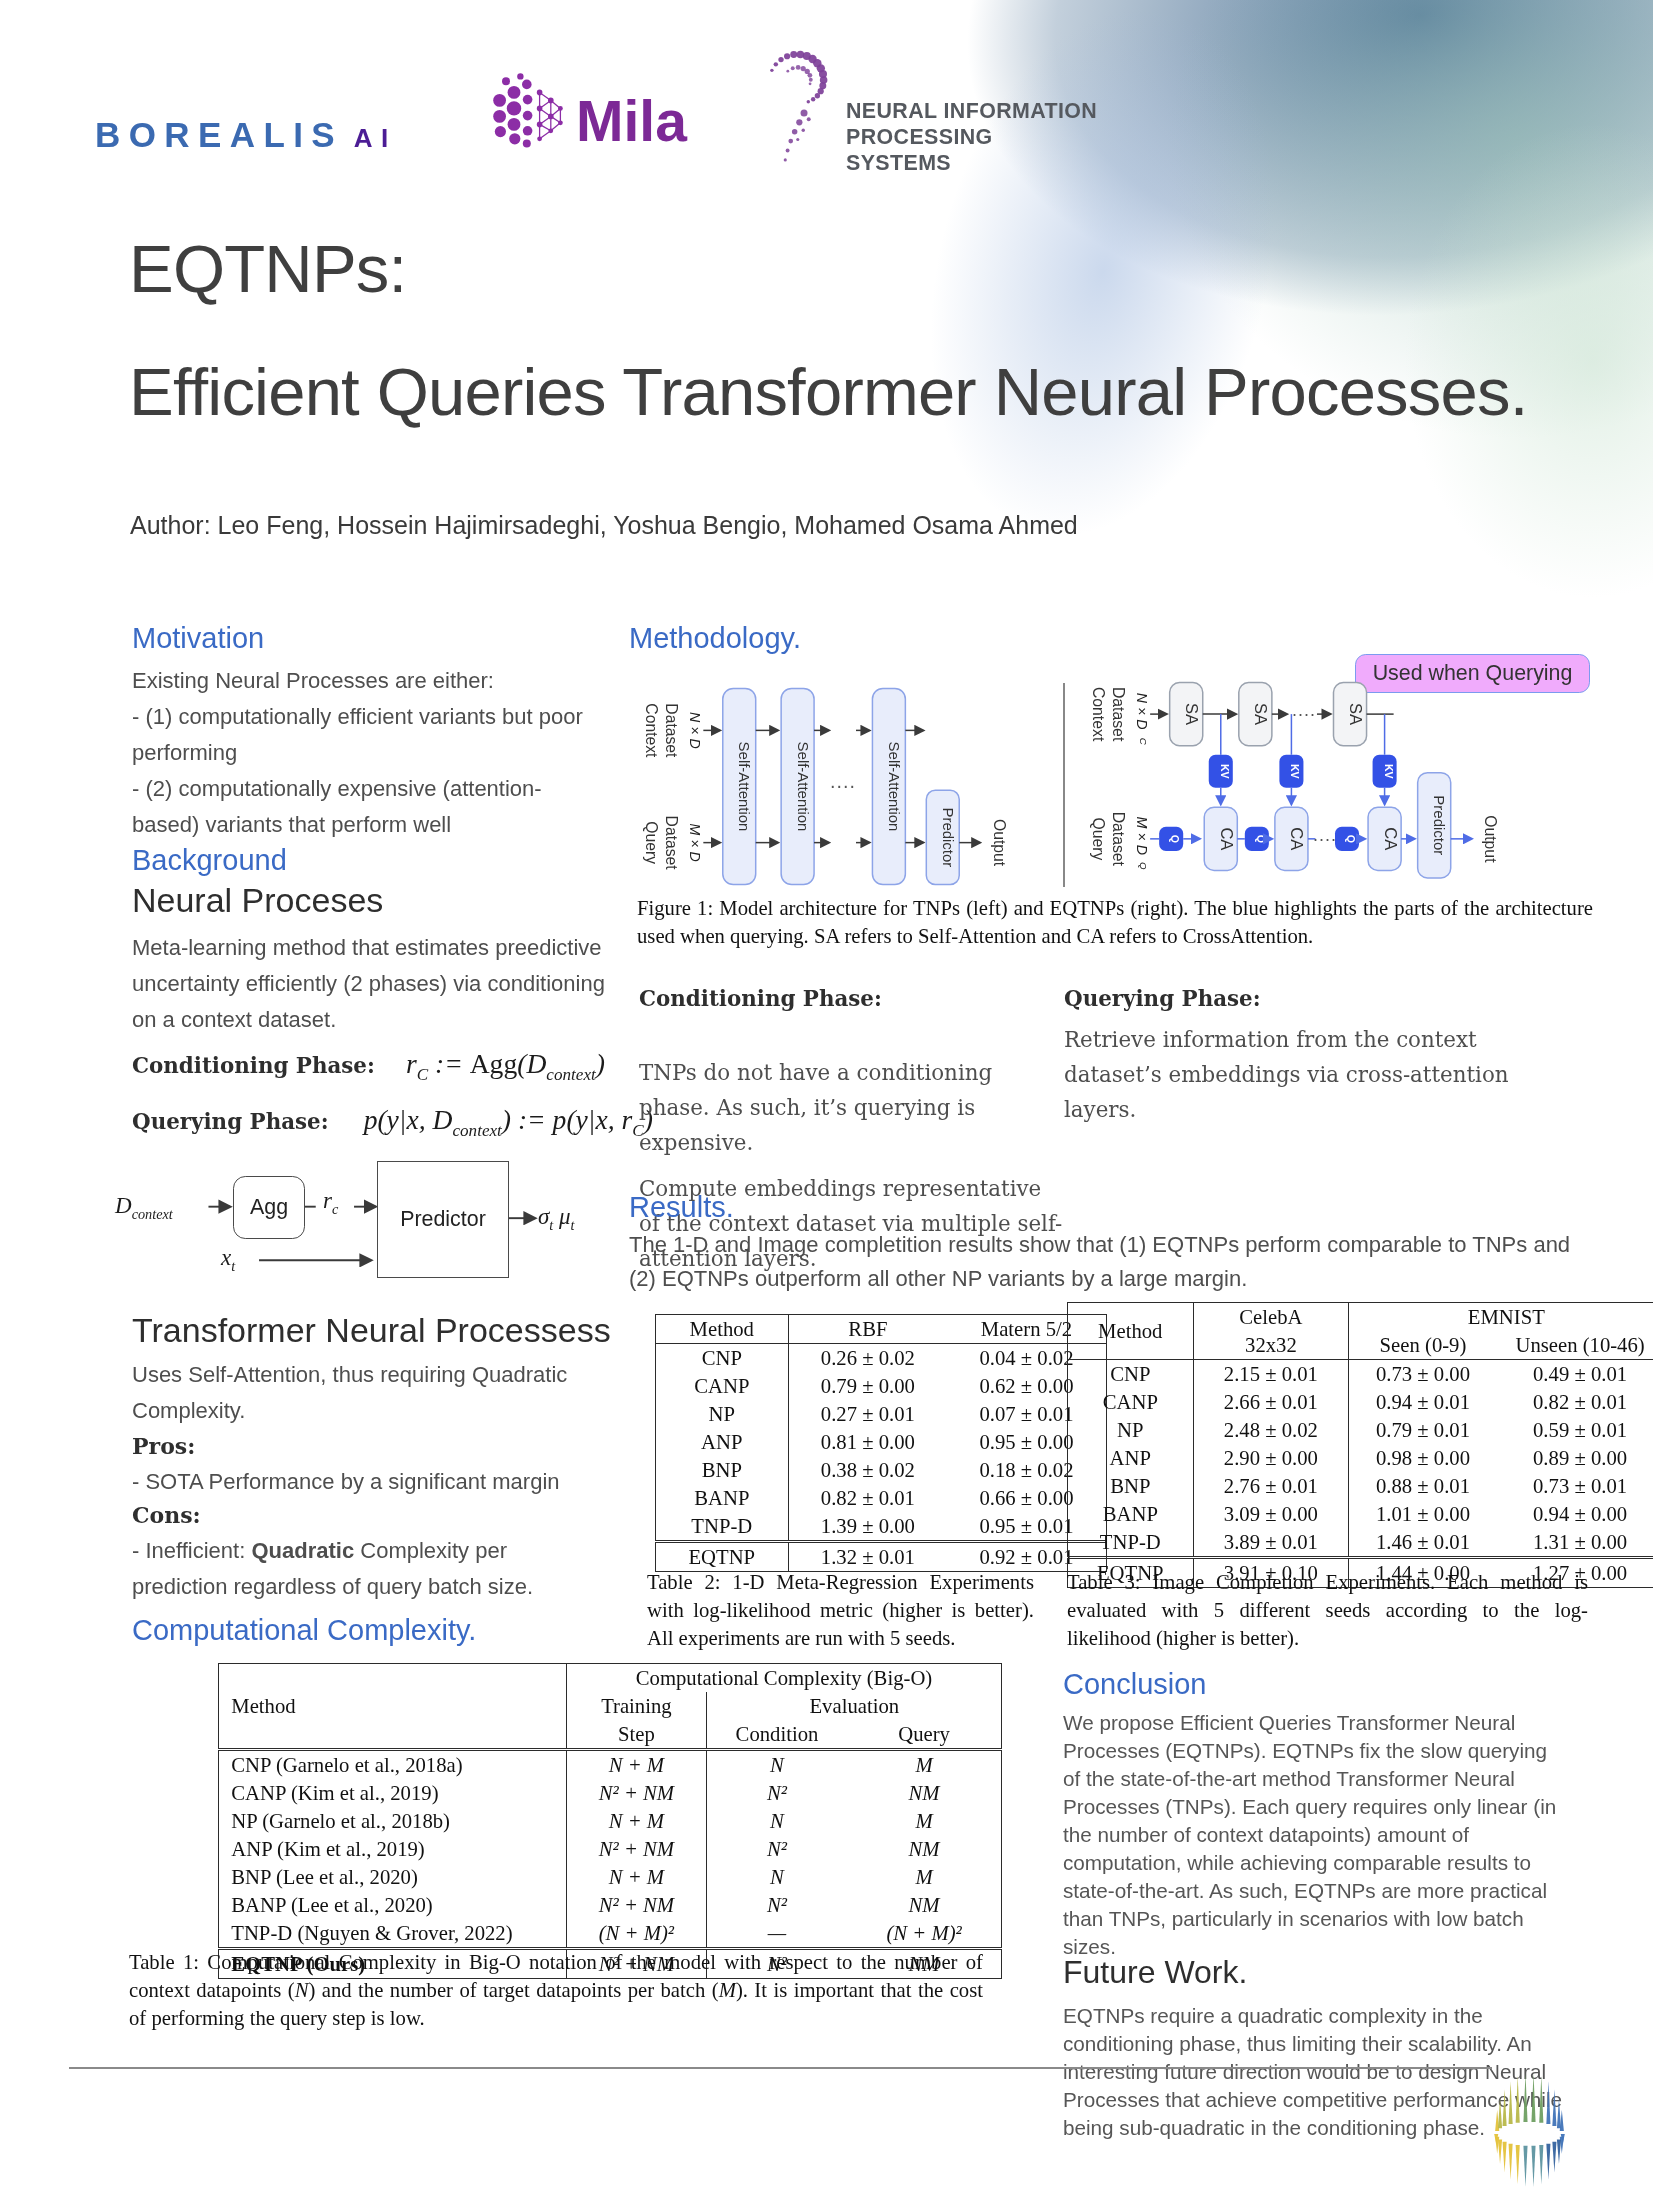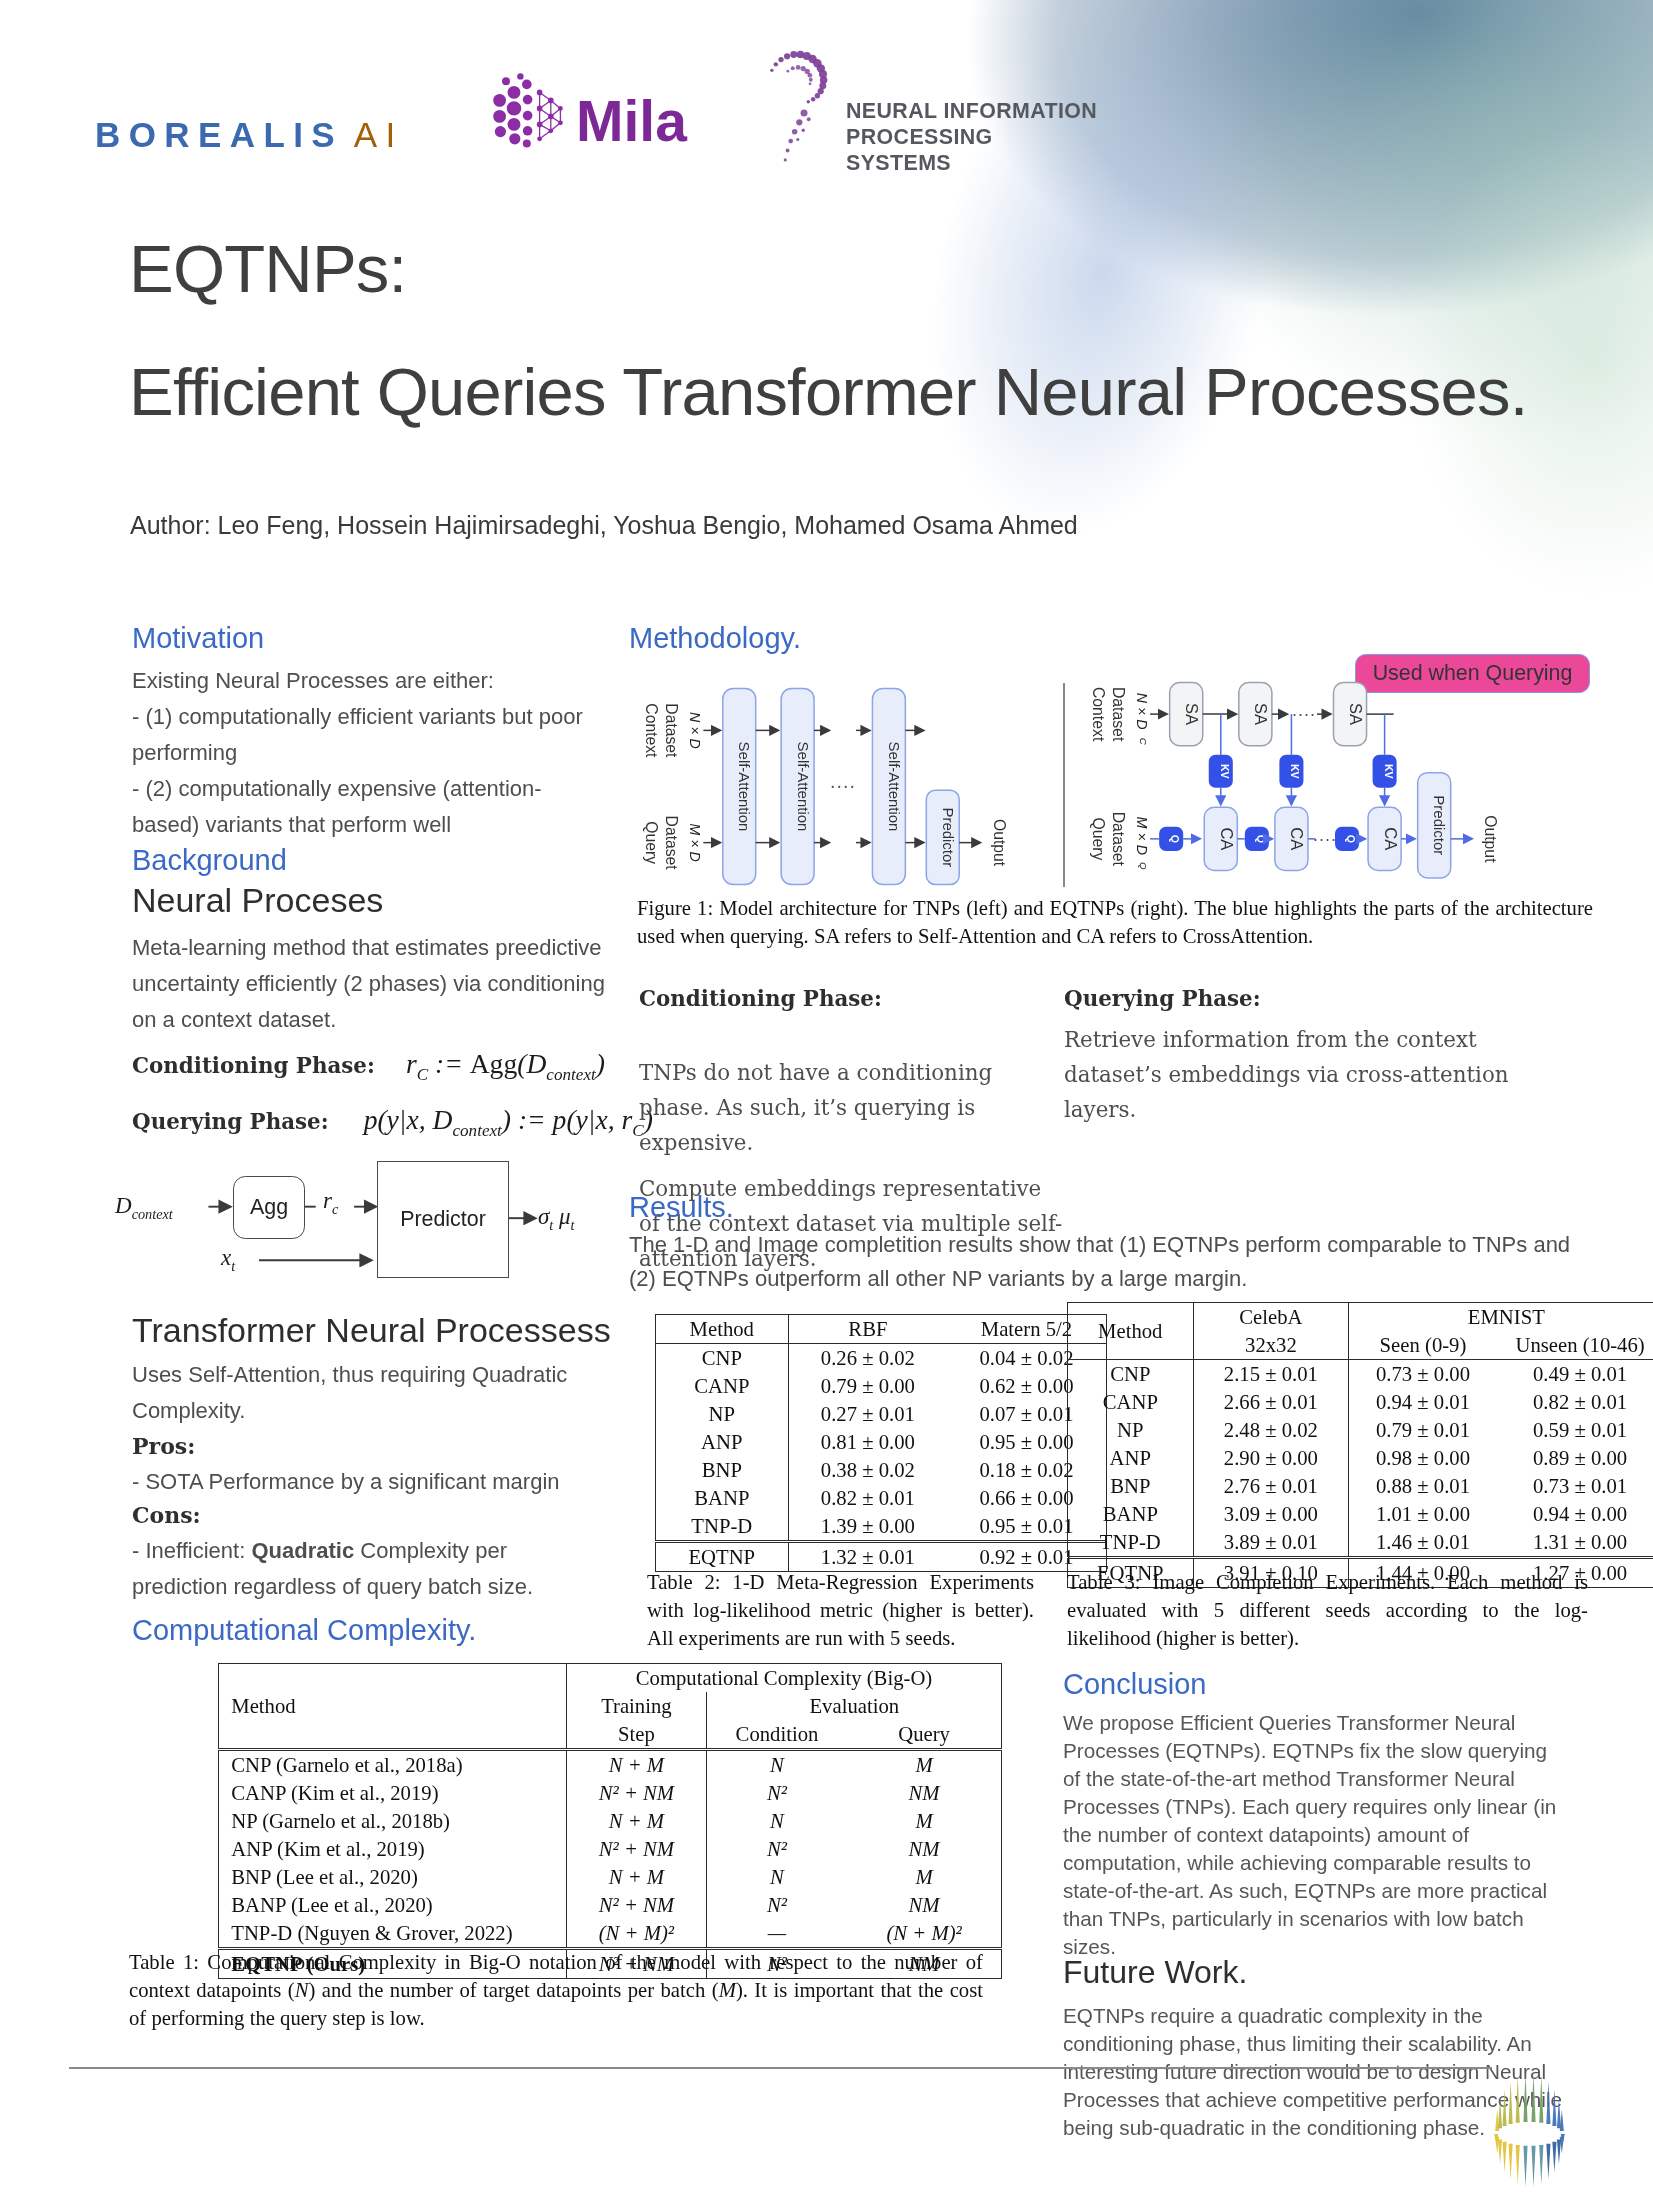--- a/index.html
+++ b/index.html
@@ -12,39 +12,39 @@
     background:radial-gradient(closest-side,rgba(56,98,138,.85),rgba(56,98,138,.30) 58%,rgba(56,98,138,0) 72%);
     transform:rotate(-6deg);}
   .blob2{left:1018px;top:-291px;width:995px;height:858px;border-radius:50%;
     background:radial-gradient(closest-side,rgba(150,192,178,.55),rgba(150,192,178,0) 70%);}
   .blob3{left:881px;top:-92px;width:444px;height:727px;border-radius:45% 55% 40% 60%;
     background:radial-gradient(closest-side,rgba(160,185,222,.55),rgba(160,185,222,0) 74%);transform:rotate(14deg);}
   .blob4{left:1332px;top:31px;width:521px;height:659px;border-radius:50%;
     background:radial-gradient(closest-side,rgba(206,229,212,.6),rgba(206,229,212,0) 72%);}
   
   .borealis-name{font-size:35px;font-weight:bold;letter-spacing:8.4px;color:#3b6ab1;}
-  .borealis-ai{font-size:35px;font-weight:normal;letter-spacing:8.4px;color:#a16207;margin-left:10.7px;}
+  .borealis-ai{font-size:26px;font-weight:bold;letter-spacing:8.4px;color:#4c1d95;margin-left:10.7px;}
   .mila-text{font-size:57px;font-weight:bold;color:#7c2996;}
   .neurips-text{font-size:21.4px;font-weight:bold;color:#55595f;line-height:26px;letter-spacing:0.4px;}
   
   .poster-title{font-size:67px;line-height:123px;color:#3f3f3f;letter-spacing:-0.8px;font-weight:300;}
   .author{font-size:25px;color:#3a3a3a;}
   .h-blue{font-size:29px;font-weight:normal;color:#3a6ac5;}
   .subhead{font-size:34px;font-weight:300;color:#2e2e2e;}
   .body-text{font-family:Liberation Sans, sans-serif;font-size:22px;line-height:36px;color:#4e4e4e;}
   .serif-bold{font-family:"DejaVu Serif",serif;font-weight:bold;color:#2f2f2f;}
   .formula{font-family:"Liberation Serif",serif;font-style:italic;font-size:27.6px;color:#1c1c1c;}
   .formula .rm{font-style:normal;}
   sub{font-size:62%;}
   
   .np-box{position:absolute;border:1.5px solid #4a4a4a;background:#fff;display:flex;align-items:center;justify-content:center;font-size:21.4px;color:#222;}
   .np-lbl{position:absolute;font-family:"Liberation Serif",serif;font-style:italic;font-size:23px;color:#1c1c1c;}
   
   .fig-wrap{position:absolute;}
-  .badge{position:absolute;border:1.5px solid #7b9bef;background:#ec4899;border-radius:10.7px;
+  .badge{position:absolute;border:1.5px solid #7b9bef;background:#f0abfc;border-radius:10.7px;
          padding:6.1px 17px;font-size:21.4px;color:#333;}
   .fig-sep{position:absolute;width:1.5px;background:#888;}
   svg text{font-family:"Liberation Sans",sans-serif;}
   .caption{font-family:"Liberation Serif",serif;font-size:20.7px;line-height:28px;color:#111;text-align:justify;}
   
   .phase-label{font-family:"DejaVu Serif",serif;font-weight:bold;font-size:21.4px;color:#2e2e2e;}
   .phase-p{font-family:"DejaVu Serif",serif;font-size:21.4px;line-height:35px;color:#4e4e4e;margin-top:10.7px;}
   
   table{border-collapse:collapse;font-family:"Liberation Serif",serif;color:#111;}
   .ltx{border:1.5px solid #2b2b2b;font-size:20.7px;}

